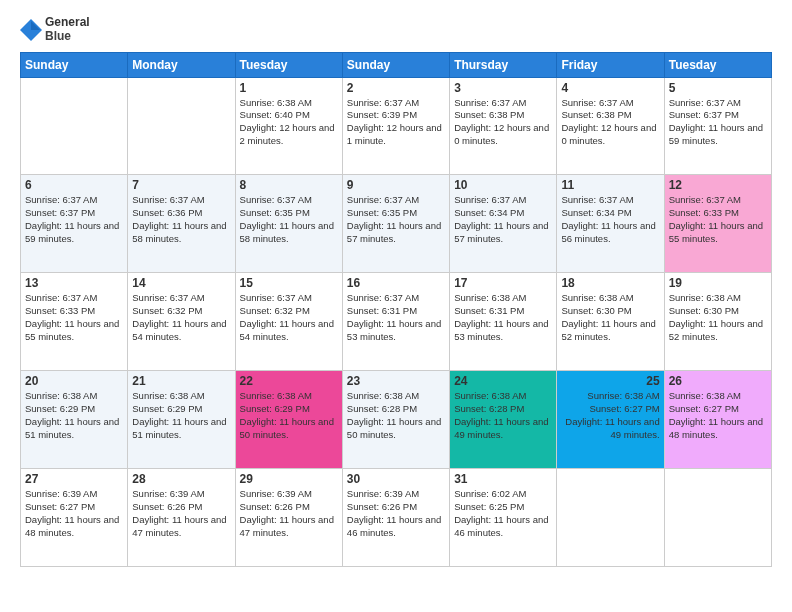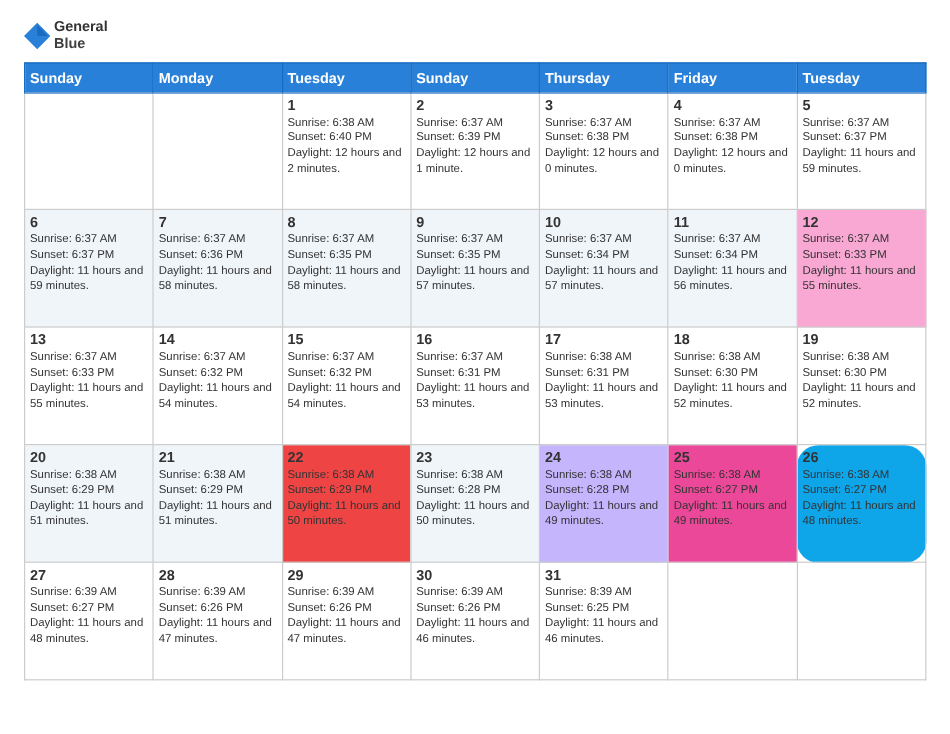--- a/index.html
+++ b/index.html
@@ -252,45 +252,45 @@
             <div class="day-info">Sunrise: 6:38 AM
 Sunset: 6:29 PM
 Daylight: 11 hours and 51 minutes.</div>
           </td>
           <td style="background: rgb(240, 245, 250); margin-left: 20px;">
             <span class="day-num">21</span>
             <div class="day-info">Sunrise: 6:38 AM
 Sunset: 6:29 PM
 Daylight: 11 hours and 51 minutes.</div>
           </td>
-          <td style="background: #ef4444;">
+          <td style="background: #ec4899;">
             <span class="day-num">22</span>
             <div class="day-info">Sunrise: 6:38 AM
 Sunset: 6:29 PM
 Daylight: 11 hours and 50 minutes.</div>
           </td>
           <td style="background: rgb(240, 245, 250);">
             <span class="day-num">23</span>
             <div class="day-info">Sunrise: 6:38 AM
 Sunset: 6:28 PM
 Daylight: 11 hours and 50 minutes.</div>
           </td>
-          <td style="background: #c4b5fd;">
+          <td style="background: #14b8a6;">
             <span class="day-num">24</span>
             <div class="day-info">Sunrise: 6:38 AM
 Sunset: 6:28 PM
 Daylight: 11 hours and 49 minutes.</div>
           </td>
-          <td style="background: #ec4899;">
+          <td style="background: #0ea5e9; text-align: right;">
             <span class="day-num">25</span>
             <div class="day-info">Sunrise: 6:38 AM
 Sunset: 6:27 PM
 Daylight: 11 hours and 49 minutes.</div>
           </td>
-          <td style="background: #0ea5e9; border-radius: 18px;">
+          <td style="background: #f0abfc;">
             <span class="day-num">26</span>
             <div class="day-info">Sunrise: 6:38 AM
 Sunset: 6:27 PM
 Daylight: 11 hours and 48 minutes.</div>
           </td>
         </tr>
         <tr>
           <td>
             <span class="day-num">27</span>
             <div class="day-info">Sunrise: 6:39 AM
@@ -310,21 +310,21 @@
 Daylight: 11 hours and 47 minutes.</div>
           </td>
           <td>
             <span class="day-num">30</span>
             <div class="day-info">Sunrise: 6:39 AM
 Sunset: 6:26 PM
 Daylight: 11 hours and 46 minutes.</div>
           </td>
           <td>
             <span class="day-num">31</span>
-            <div class="day-info">Sunrise: 8:39 AM
+            <div class="day-info">Sunrise: 6:02 AM
 Sunset: 6:25 PM
 Daylight: 11 hours and 46 minutes.</div>
           </td>
           <td class="empty"></td>
           <td class="empty"></td>
         </tr>
       </tbody>
   </table>
 </div>
 

